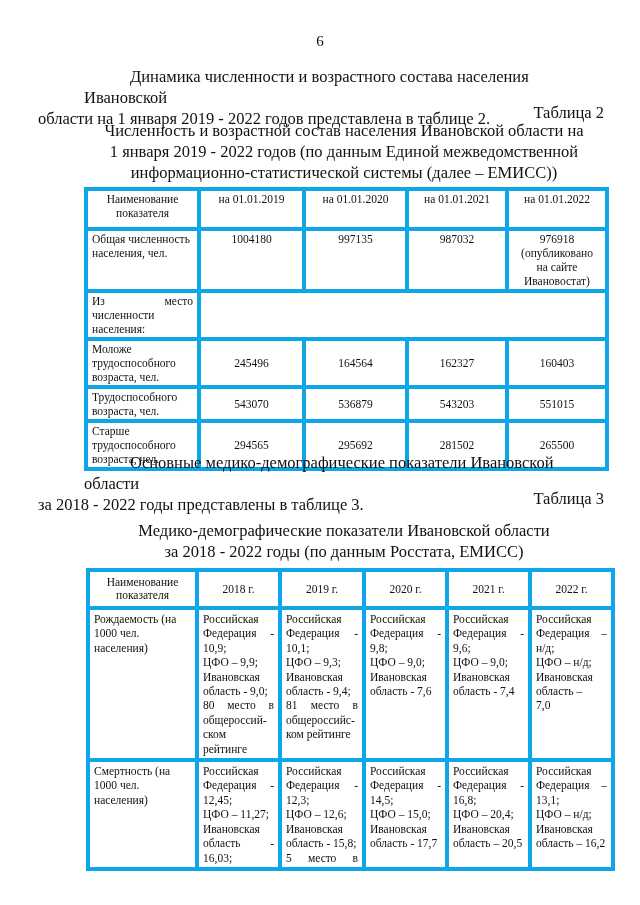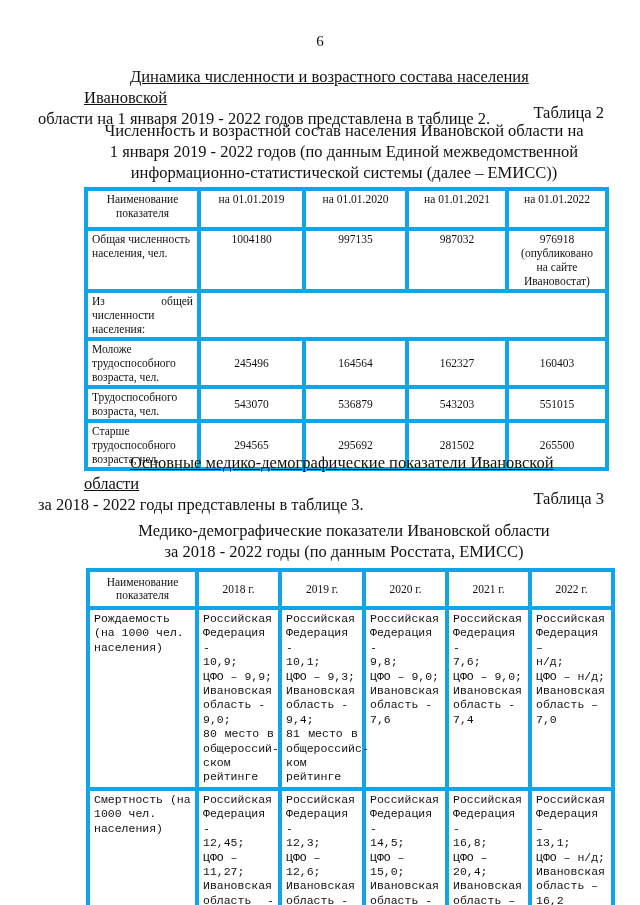--- a/index.html
+++ b/index.html
@@ -3,36 +3,36 @@
   <meta charset="utf-8">
   <style>
     html, body { margin: 0; padding: 0; background: #ffffff; }
     body {
       width: 640px; height: 905px; position: relative; overflow: hidden;
       font-family: "Liberation Serif", "DejaVu Serif", serif; color: #111;
     }
     .abs { position: absolute; }
     .page-num { left: 0; width: 640px; top: 33px; text-align: center; font-size: 15px; }
     .para { font-size: 16.5px; line-height: 21px; }
-    .indent { text-indent: 46px; text-decoration: underline; }
+    .indent { text-indent: 46px; }
     .right { text-align: right; }
     .center { text-align: center; }
 
     table { border-collapse: collapse; position: absolute; table-layout: fixed; }
     td, th { border: 4px solid #0ea5e9; vertical-align: top; padding: 1px 4px; font-weight: normal; }
 
     #t2 { left: 84px; top: 187px; width: 521px; font-size: 11.5px; line-height: 14px; }
     #t2 th { text-align: center; height: 34px; }
     #t2 td.num { text-align: center; }
     #t2 td.mid { vertical-align: middle; }
     #t2 .lbl { text-align: left; }
 
     #t3 { left: 86px; top: 568px; width: 525px; font-size: 11.5px; line-height: 14.4px; }
     #t3 th { text-align: center; vertical-align: middle; height: 32px; line-height: 13px; }
-    #t3 td { padding: 2px 4px 2px 4px; font-family: Liberation Mono, monospace; }
+    #t3 td { padding: 2px 4px 2px 4px; }
     .cell-line { display: block; }
     .jl { text-align: justify; text-align-last: justify; display: block; }
   </style>
 </head>
 <body>
 
 <div class="abs page-num">6</div>
 
 <div class="abs para indent" style="left:84px; top:66px; width:520px;">
   <span>Динамика численности и возрастного состава населения Ивановской</span><br>
@@ -72,21 +72,21 @@
       <span class="cell-line">976918</span>
       <span class="cell-line">(опубликовано</span>
       <span class="cell-line">на сайте</span>
       <span class="cell-line">Ивановостат)</span>
     </td>
   </tr>
   <tr style="height:42px;">
     <td class="lbl">
       <span style="display:flex; justify-content:space-between;">
         <span>Из</span>
-        <span>общей</span>
+        <span>место</span>
       </span>
       <span>численности населения:</span>
     </td>
     <td colspan="4" style="border-bottom:1px solid #222;"></td>
   </tr>
   <tr style="height:43px;margin-left:16px;">
     <td class="lbl">Моложе трудоспособного возраста, чел.</td>
     <td class="num mid">245496</td>
     <td class="num mid">164564</td>
     <td class="num mid">162327</td>
@@ -168,21 +168,21 @@
       <span class="cell-line">Российская</span>
       <span class="jl">Федерация -</span>
       <span class="cell-line">9,8;</span>
       <span class="cell-line">ЦФО – 9,0;</span>
       <span class="cell-line">Ивановская</span>
       <span class="cell-line">область - 7,6</span>
     </td>
     <td>
       <span class="cell-line">Российская</span>
       <span class="jl">Федерация -</span>
-      <span class="cell-line">7,6;</span>
+      <span class="cell-line">9,6;</span>
       <span class="cell-line">ЦФО – 9,0;</span>
       <span class="cell-line">Ивановская</span>
       <span class="cell-line">область - 7,4</span>
     </td>
     <td>
       <span class="cell-line">Российская</span>
       <span class="jl">Федерация –</span>
       <span class="cell-line">н/д;</span>
       <span class="cell-line">ЦФО – н/д;</span>
       <span class="cell-line">Ивановская</span>

